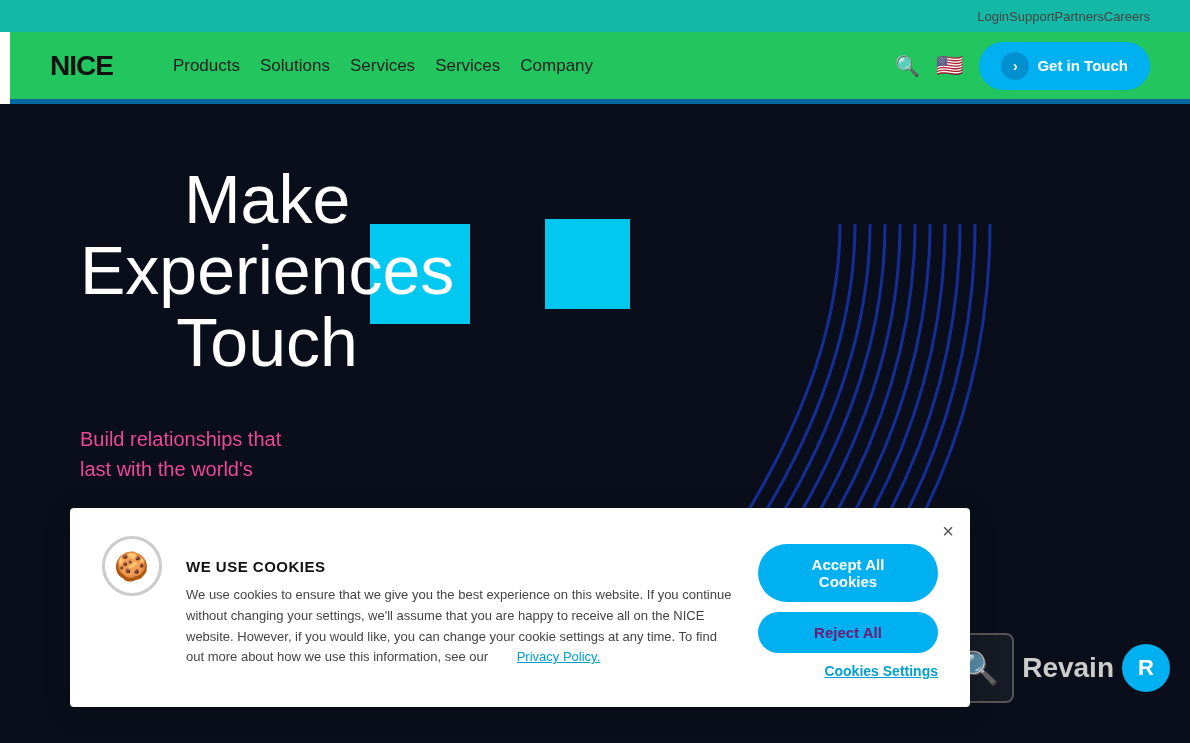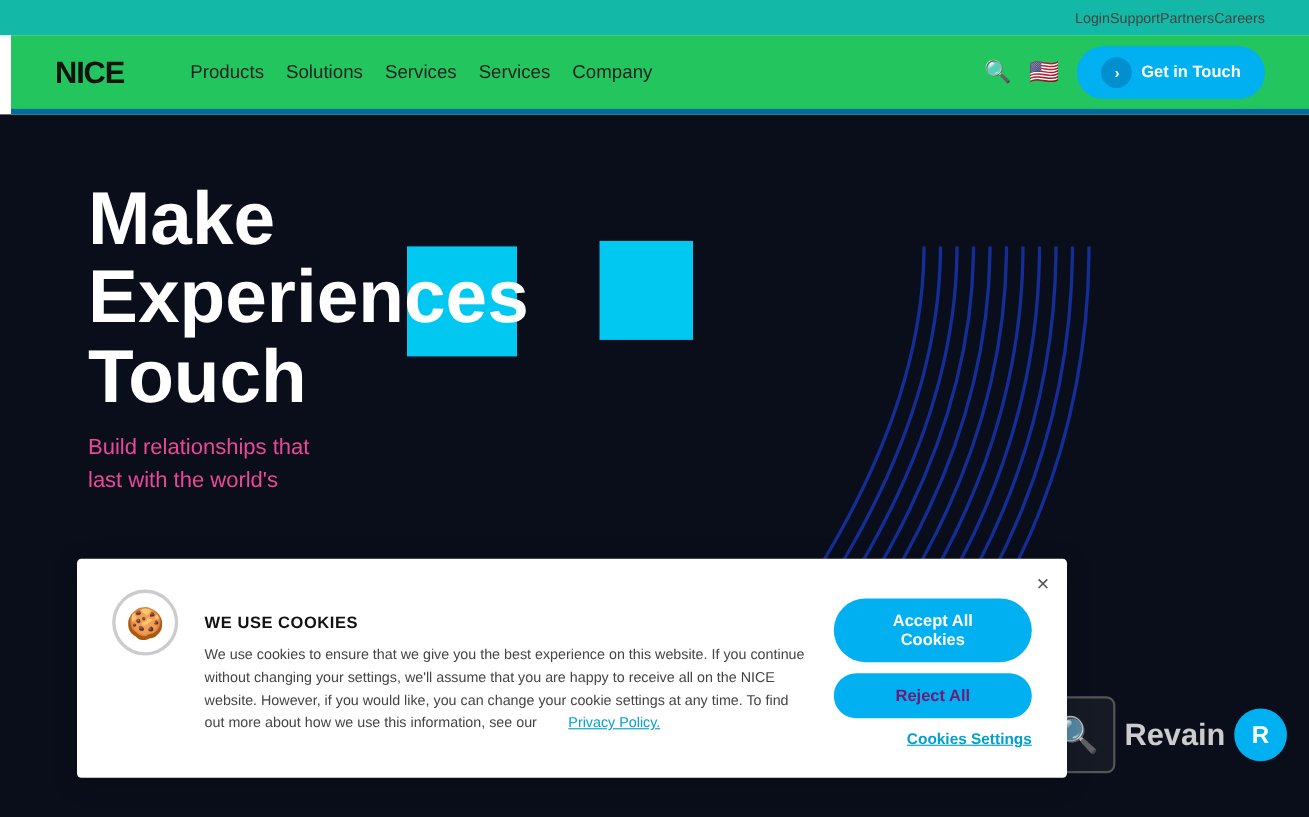--- a/index.html
+++ b/index.html
@@ -137,23 +137,24 @@
 
     
     .hero-content {
       position: relative;
       z-index: 2;
       color: #fff;
       max-width: 500px;
     }
     .hero-title {
       font-size: 68px;
-      font-weight: 700;
+      font-weight: 400;
       line-height: 1.05;
-      margin-bottom: 14px;
+      margin-bottom: 46px;
+      text-align: center;
     }
     .hero-subtitle {
       font-size: 20px;
       color: #ec4899;
       line-height: 1.5;
     }
 
     
     .bottom-bar {
       position: absolute;

